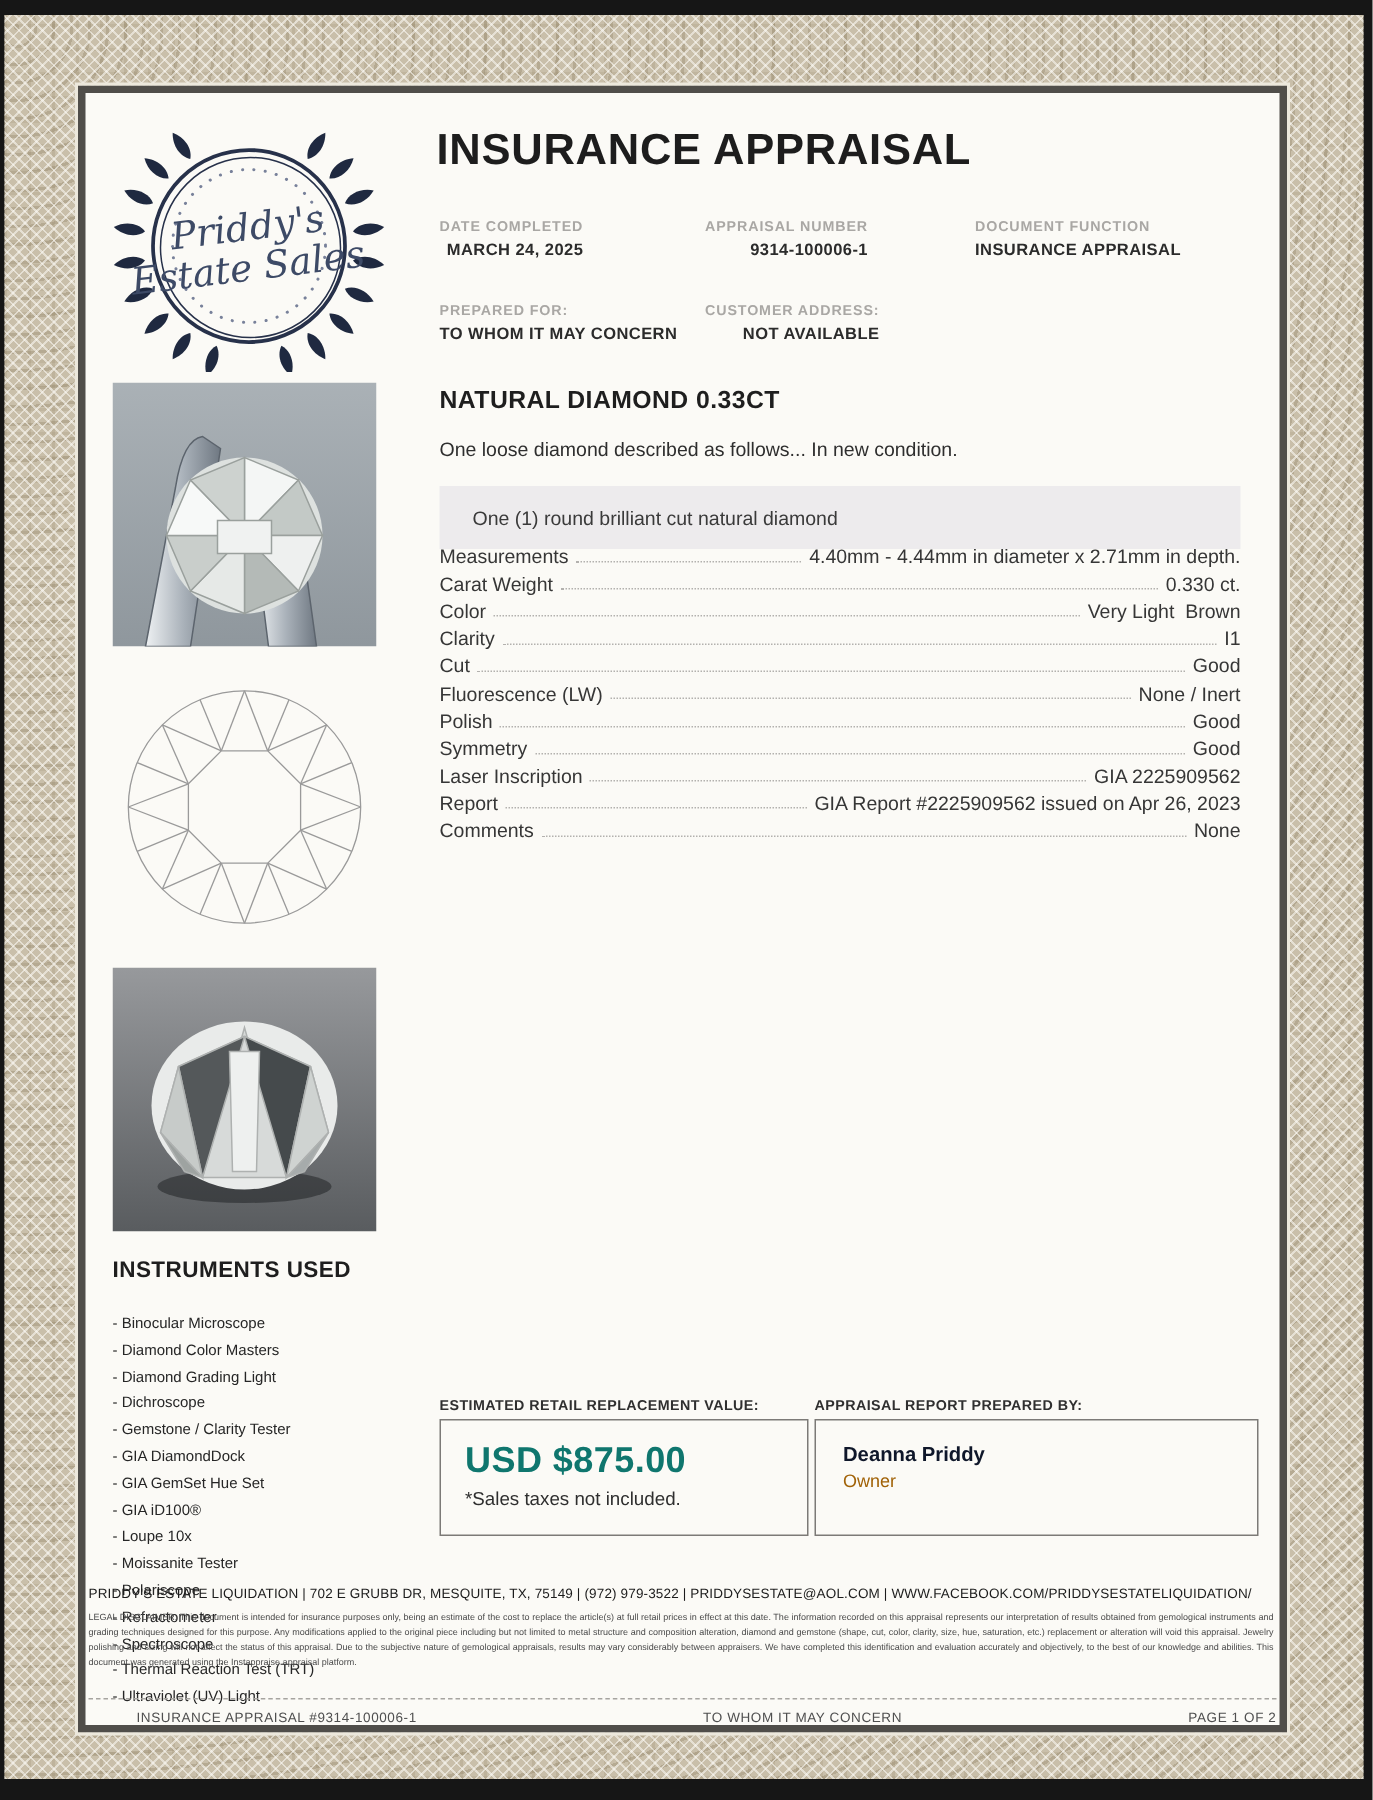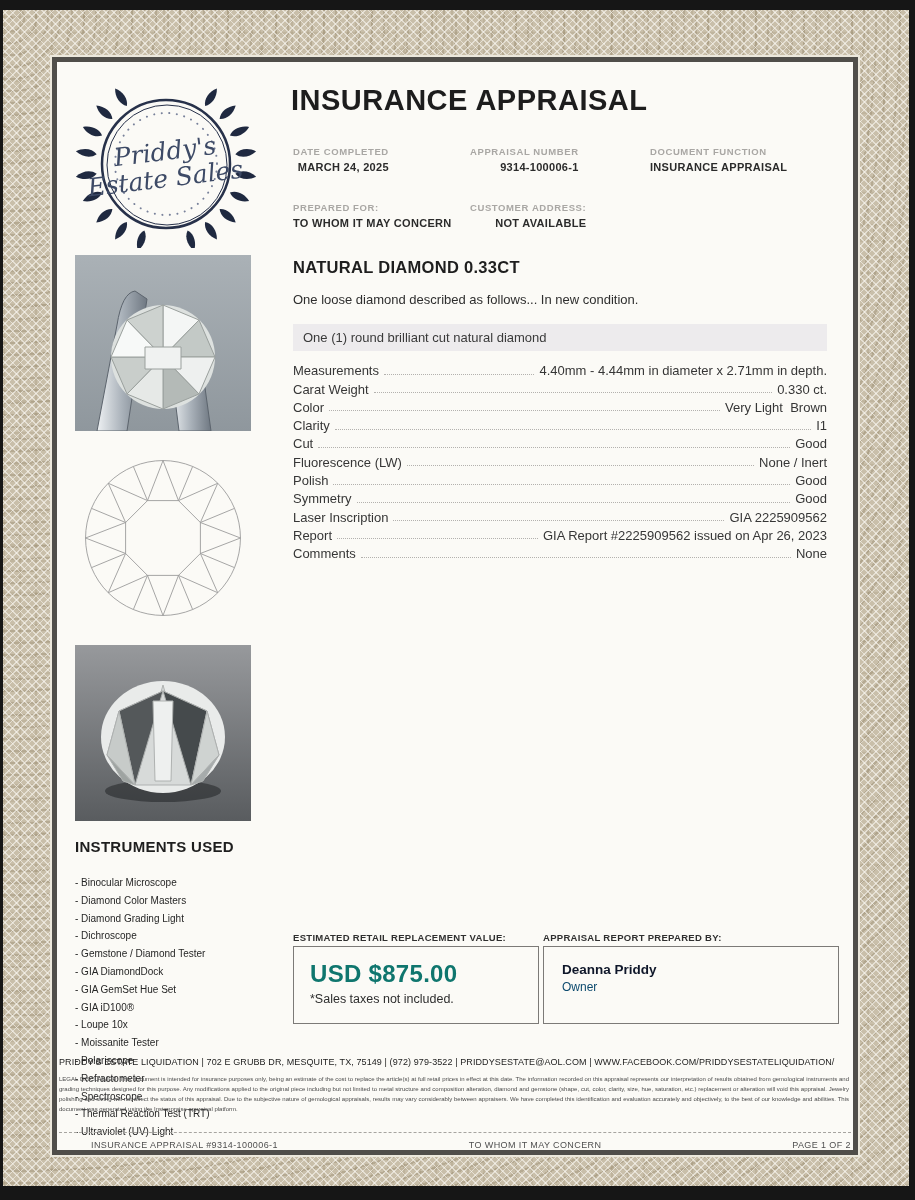--- a/index.html
+++ b/index.html
@@ -41,23 +41,23 @@
     font-size:9.5px; font-weight:bold; letter-spacing:.6px; color:#a9a7a4;
   }
   .meta-value {
     margin-top:4px; font-size:11px; font-weight:bold; letter-spacing:.3px; color:#2b2b2b;text-align:right;
   }
 
   
   .section-title { left:236px; top:196px; font-size:16.5px; font-weight:bold; color:#1e1e1e; letter-spacing:.3px; }
   .item-desc { left:236px; top:230px; font-size:13px; color:#2e2e2e; }
   .item-bar {
-    left:236px; top:262px; width:534px; height:27px;
+    left:236px; top:262px; width:534px; height:42px;
     background:#edebed; color:#3a3a3a; font-size:13px;
-    display:flex; align-items:center; padding-left:10px;
+    display:flex; align-items:center; padding-left:22px;
   }
   .prop-table { left:236px; top:298px; width:534px; }
   .prop-row { display:flex; align-items:flex-end; height:18.3px; font-size:13px; color:#363636; }
   .prop-label { white-space:nowrap; }
   .prop-dots { flex:1; border-bottom:1.5px dotted #b3b1ae; margin:0 5px 3.5px 5px; }
   .prop-value { white-space:pre; text-align:right; }
 
   
   .photo1 { left:18px; top:193px; width:176px; height:176px; }
   .diagram { left:18px; top:388px; width:176px; height:176px; }
@@ -71,21 +71,21 @@
   
   .vbox-label { top:870px; font-size:9.5px; font-weight:bold; letter-spacing:.3px; color:#2f2f2f; }
   .value-box {
     top:884px; height:78px; border:1.5px solid #7c7a77; background:transparent;
   }
   .value-box.left { left:236px; width:246px; padding:13px 16px; }
   .value-box.right { left:486px; width:296px; padding:15px 18px; }
   .value-amount { font-size:24px; font-weight:bold; color:#0f766e; letter-spacing:.3px; }
   .value-note { font-size:12.5px; color:#2e2e2e; margin-top:4px; }
   .preparer-name { font-size:13.5px; font-weight:bold; color:#0f172a; }
-  .preparer-role { font-size:12px; color:#0c4a6e; margin-top:3px; }
+  .preparer-role { font-size:12px; color:#a16207; margin-top:3px; }
 
   
   .contact-line {
     left:2px; top:995px; width:792px;
     font-size:9px; font-weight:normal; color:#1c1c1c; letter-spacing:.1px; white-space:nowrap;
   }
   .disclaimer {
     left:2px; top:1013px; width:790px;
     font-size:6px; line-height:1.65; color:#4a4a4a; text-align:justify;
   }
@@ -316,21 +316,21 @@
         </g>
       </svg>
     </div>
 
     <div class="abs instruments">
       <div class="instruments-heading">INSTRUMENTS USED</div>
       <div class="instrument-item">- Binocular Microscope</div>
       <div class="instrument-item">- Diamond Color Masters</div>
       <div class="instrument-item">- Diamond Grading Light</div>
       <div class="instrument-item">- Dichroscope</div>
-      <div class="instrument-item">- Gemstone / Diamond Tester</div>
+      <div class="instrument-item">- Gemstone / Clarity Tester</div>
       <div class="instrument-item">- GIA DiamondDock</div>
       <div class="instrument-item">- GIA GemSet Hue Set</div>
       <div class="instrument-item">- GIA iD100®</div>
       <div class="instrument-item">- Loupe 10x</div>
       <div class="instrument-item">- Moissanite Tester</div>
       <div class="instrument-item">- Polariscope</div>
       <div class="instrument-item">- Refractometer</div>
       <div class="instrument-item">- Spectroscope</div>
       <div class="instrument-item">- Thermal Reaction Test (TRT)</div>
       <div class="instrument-item">- Ultraviolet (UV) Light</div>

